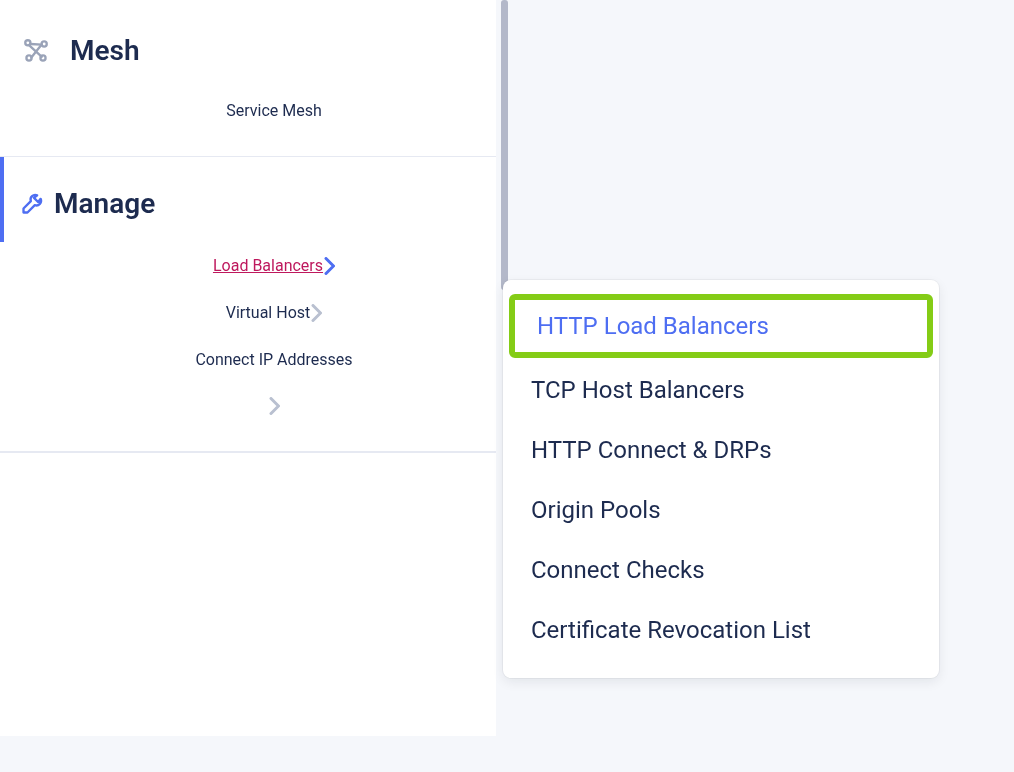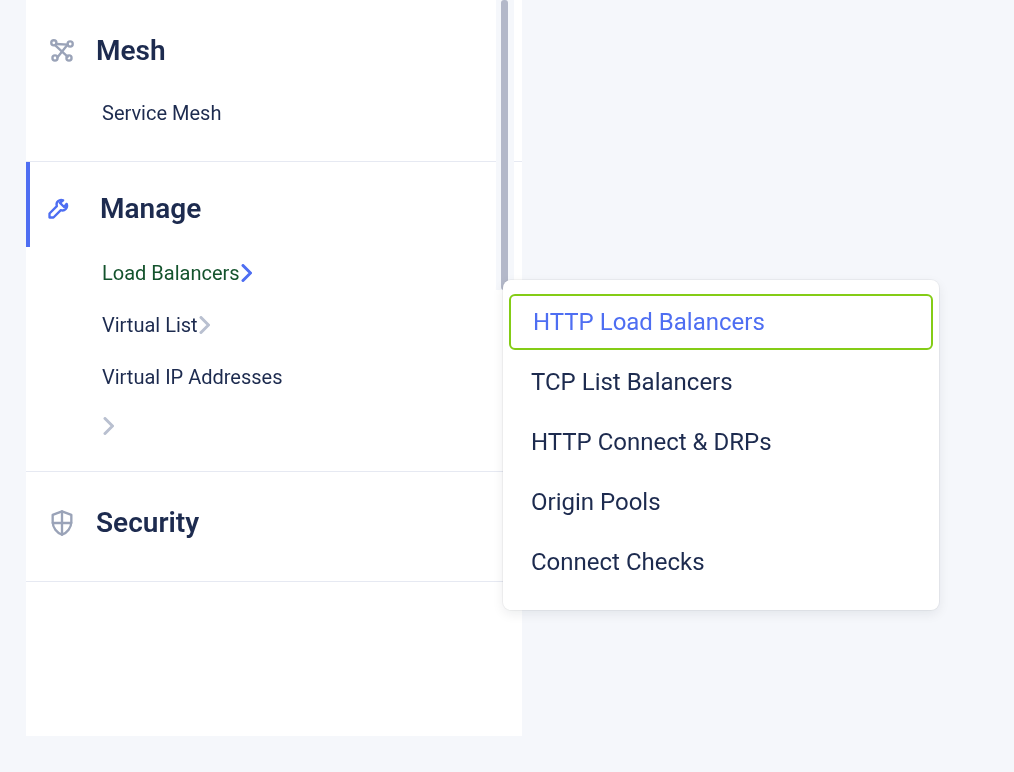--- a/index.html
+++ b/index.html
@@ -12,21 +12,20 @@
     position: relative;
   }
 
   .sidebar {
     position: absolute;
     left: 0;
     top: 0;
     width: 496px;
     height: 736px;
     background: #ffffff;
-    margin-left: 26px;
   }
 
   .section-header {
     display: flex;
     align-items: center;
     gap: 18px;
     padding: 34px 20px 20px 20px;
   }
   .section-header .section-title {
     font-size: 28px;
@@ -38,48 +37,49 @@
     height: 32px;
     display: flex;
     align-items: center;
     justify-content: center;
     color: #9aa3b8;
   }
 
   .sub-item {
     display: flex;
     align-items: center;
-    justify-content: flex-start;
+    justify-content: center;
     padding: 14px 24px 14px 76px;
-    font-size: 20px;
+    font-size: 16px;
     font-weight: 400;
     color: #1d2b4f;
     cursor: pointer;
   }
   .sub-item .chevron {
     color: #b9c0d0;
     display: flex;
     align-items: center;
   }
   .sub-item.active {
-    color: #14532d;
+    color: #be185d;
+    text-decoration: underline;
   }
   .sub-item.active .chevron { color: #4e6ef2; }
 
   .divider {
     height: 1px;
     background: #e6e9f2;
     width: 100%;
   }
 
   
   .manage-header {
     display: flex;
     align-items: flex-end;
-    gap: 26px;
+    gap: 6px;
     padding: 30px 20px 22px 20px;
     position: relative;
   }
   .manage-header::before {
     content: "";
     position: absolute;
     left: 0;
     top: 0;
     bottom: 0;
     width: 4px;
@@ -124,21 +124,21 @@
 
   .flyout-item {
     font-size: 24px;
     font-weight: 400;
     color: #1d2b4f;
     padding: 16px 28px;
     cursor: pointer;
   }
   .flyout-item.highlight {
     color: #4e6ef2;
-    border: 2px solid #84cc16;
+    border: 6px solid #84cc16;
     border-radius: 6px;
     margin: 4px 6px 2px 6px;
     padding: 12px 22px;
   }
 
   .segment { padding-bottom: 22px; }
 
 </style>
 </head>
 <body>
@@ -180,74 +180,65 @@
     <div class="sub-item active">
       <span>Load Balancers</span>
       <span class="chevron">
         <svg width="12" height="18" viewBox="0 0 8 12" fill="none" stroke="currentColor" stroke-width="2" stroke-linecap="round" stroke-linejoin="round">
             <polyline points="2,1 7,6 2,11"></polyline>
           </svg>
       </span>
     </div>
 
     <div class="sub-item">
-      <span>Virtual List</span>
+      <span>Virtual Host</span>
       <span class="chevron">
         <svg width="12" height="18" viewBox="0 0 8 12" fill="none" stroke="currentColor" stroke-width="2" stroke-linecap="round" stroke-linejoin="round">
             <polyline points="2,1 7,6 2,11"></polyline>
           </svg>
       </span>
     </div>
 
 
     <div class="sub-item">
-      <span>Virtual IP Addresses</span>
+      <span>Connect IP Addresses</span>
     </div>
 
     <div class="sub-item">
       <span class="chevron">
         <svg width="12" height="18" viewBox="0 0 8 12" fill="none" stroke="currentColor" stroke-width="2" stroke-linecap="round" stroke-linejoin="round">
             <polyline points="2,1 7,6 2,11"></polyline>
           </svg>
       </span>
     </div>
   </div>
 
   <div class="divider"></div>
 
-  <div class="segment">
-    <div class="section-header">
-      <span class="icon-slot">
-        <svg width="28" height="28" viewBox="0 0 24 24" fill="none" stroke="currentColor" stroke-width="2" stroke-linecap="round" stroke-linejoin="round">
-          <path d="M12 2 L20 5 V11 C20 16 16.5 20.5 12 22 C7.5 20.5 4 16 4 11 V5 Z"></path>
-          <line x1="12" y1="2" x2="12" y2="22"></line>
-          <line x1="4" y1="12" x2="20" y2="12"></line>
-        </svg>
-      </span>
-      <span class="section-title">Security</span>
-    </div>
-  </div>
 
   <div class="divider"></div>
 
 </div>
 
 <div class="scroll-strip">
   <div class="scroll-thumb"></div>
 </div>
 
 <div class="flyout">
   <div class="flyout-item highlight">
     <span>HTTP Load Balancers</span>
   </div>
   <div class="flyout-item">
-    <span>TCP List Balancers</span>
+    <span>TCP Host Balancers</span>
   </div>
   <div class="flyout-item">
     <span>HTTP Connect &amp; DRPs</span>
   </div>
   <div class="flyout-item">
     <span>Origin Pools</span>
   </div>
   <div class="flyout-item">
     <span>Connect Checks</span>
   </div>
+  <div class="flyout-item">
+    <span>Certificate Revocation List</span>
+  </div>
 </div>
 
 </body></html>

